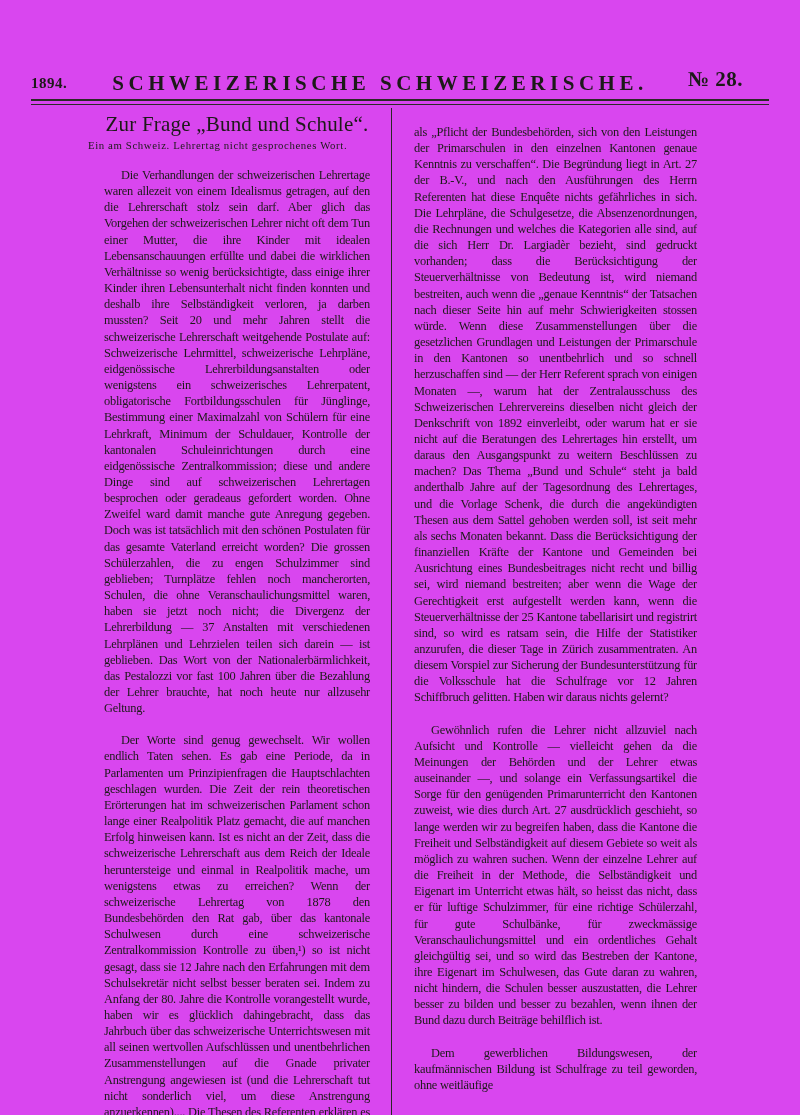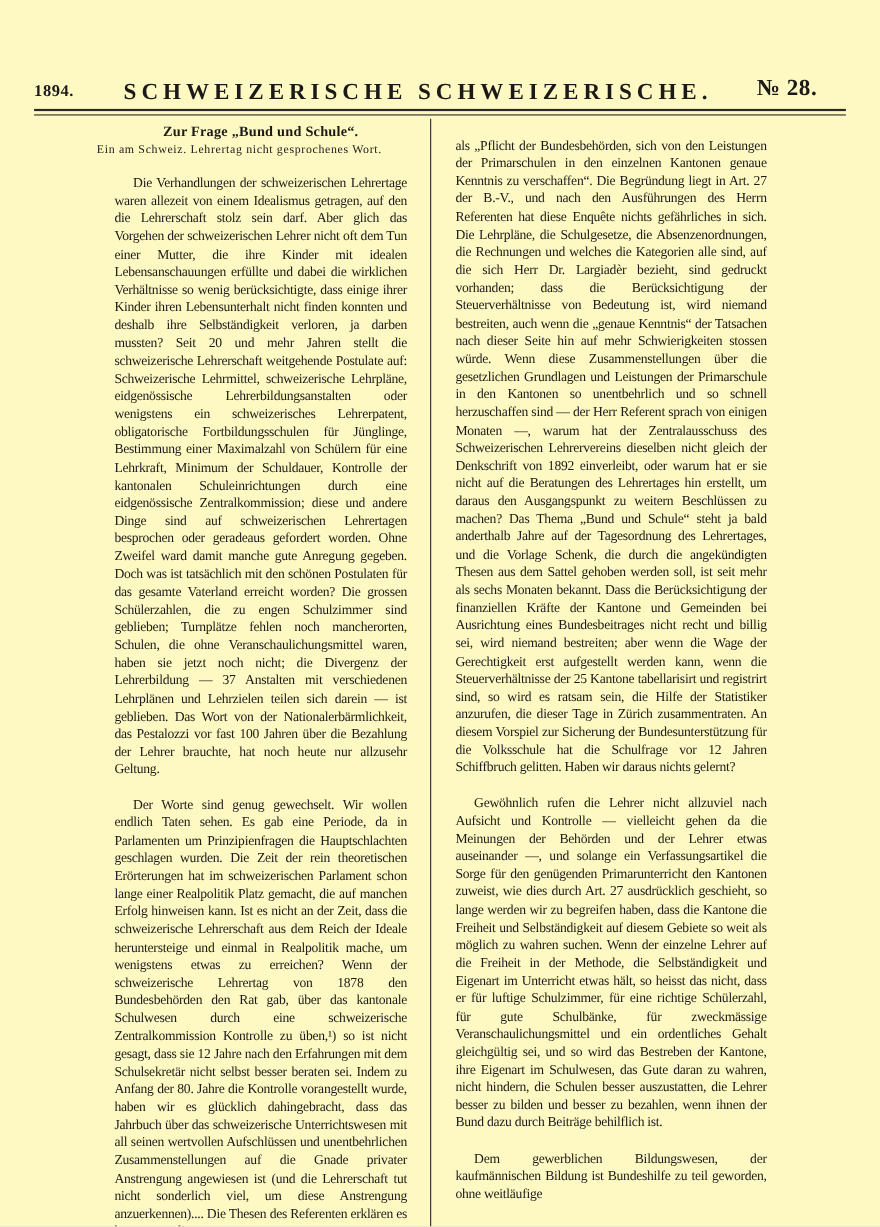--- a/index.html
+++ b/index.html
@@ -7,21 +7,21 @@
     margin: 0;
     padding: 0;
     background: #dddcd8;
     font-family: "Liberation Serif", "DejaVu Serif", serif;
   }
   .page {
     position: relative;
     width: 800px;
     height: 1115px;
     margin: 0 auto;
-    background: #fef9c3;
+    background: #d946ef;
     color: #1c1a18;
     overflow: hidden;
     box-sizing: border-box;
   }
   
   .masthead {
     position: relative;
     height: 99px;
   }
   .masthead .year {
@@ -76,22 +76,22 @@
   }
   .col-right {
     flex: 1;
     box-sizing: border-box;
     padding-left: 6px;
   }
   
   .article-heading {
     margin: 4px 0 2px 0;
     text-align: center;
-    font-size: 13px;
-    font-weight: bold;
+    font-size: 21px;
+    font-weight: normal;
     letter-spacing: 0.2px;
   }
   .article-subtitle {
     margin: 0 0 3px 0;
     text-align: left;
     font-size: 10.8px;
     letter-spacing: 0.6px;
   }
   p.body {
     margin: 16px;
@@ -137,18 +137,18 @@
       <p class="body indent">Der Worte sind genug gewechselt. Wir wollen endlich Taten sehen. Es gab eine Periode, da in Parlamenten um Prinzipienfragen die Hauptschlachten geschlagen wurden. Die Zeit der rein theoretischen Erörterungen hat im schweizerischen Parlament schon lange einer Realpolitik Platz gemacht, die auf manchen Erfolg hinweisen kann. Ist es nicht an der Zeit, dass die schweizerische Lehrerschaft aus dem Reich der Ideale heruntersteige und einmal in Realpolitik mache, um wenigstens etwas zu erreichen? Wenn der schweizerische Lehrertag von 1878 den Bundesbehörden den Rat gab, über das kantonale Schulwesen durch eine schweizerische Zentralkommission Kontrolle zu üben,¹) so ist nicht gesagt, dass sie 12 Jahre nach den Erfahrungen mit dem Schulsekretär nicht selbst besser beraten sei. Indem zu Anfang der 80. Jahre die Kontrolle vorangestellt wurde, haben wir es glücklich dahingebracht, dass das Jahrbuch über das schweizerische Unterrichtswesen mit all seinen wertvollen Aufschlüssen und unentbehrlichen Zusammenstellungen auf die Gnade privater Anstrengung angewiesen ist (und die Lehrerschaft tut nicht sonderlich viel, um diese Anstrengung anzuerkennen).... Die Thesen des Referenten erklären es heute neuerdings</p>
       <div class="footnote-rule"></div>
       <p class="footnote">¹) These III, 4 des Referenten, Herrn Nationalrat Dr. J. Stössel.</p>
     </section>
 
     <div class="divider"></div>
 
     <section class="col col-right">
       <p class="body">als „Pflicht der Bundesbehörden, sich von den Leistungen der Primarschulen in den einzelnen Kantonen genaue Kenntnis zu verschaffen“. Die Begründung liegt in Art. 27 der B.-V., und nach den Ausführungen des Herrn Referenten hat diese Enquête nichts gefährliches in sich. Die Lehrpläne, die Schulgesetze, die Absenzenordnungen, die Rechnungen und welches die Kategorien alle sind, auf die sich Herr Dr. Largiadèr bezieht, sind gedruckt vorhanden; dass die Berücksichtigung der Steuerverhältnisse von Bedeutung ist, wird niemand bestreiten, auch wenn die „genaue Kenntnis“ der Tatsachen nach dieser Seite hin auf mehr Schwierigkeiten stossen würde. Wenn diese Zusammenstellungen über die gesetzlichen Grundlagen und Leistungen der Primarschule in den Kantonen so unentbehrlich und so schnell herzuschaffen sind — der Herr Referent sprach von einigen Monaten —, warum hat der Zentralausschuss des Schweizerischen Lehrervereins dieselben nicht gleich der Denkschrift von 1892 einverleibt, oder warum hat er sie nicht auf die Beratungen des Lehrertages hin erstellt, um daraus den Ausgangspunkt zu weitern Beschlüssen zu machen? Das Thema „Bund und Schule“ steht ja bald anderthalb Jahre auf der Tagesordnung des Lehrertages, und die Vorlage Schenk, die durch die angekündigten Thesen aus dem Sattel gehoben werden soll, ist seit mehr als sechs Monaten bekannt. Dass die Berücksichtigung der finanziellen Kräfte der Kantone und Gemeinden bei Ausrichtung eines Bundesbeitrages nicht recht und billig sei, wird niemand bestreiten; aber wenn die Wage der Gerechtigkeit erst aufgestellt werden kann, wenn die Steuerverhältnisse der 25 Kantone tabellarisirt und registrirt sind, so wird es ratsam sein, die Hilfe der Statistiker anzurufen, die dieser Tage in Zürich zusammentraten. An diesem Vorspiel zur Sicherung der Bundesunterstützung für die Volksschule hat die Schulfrage vor 12 Jahren Schiffbruch gelitten. Haben wir daraus nichts gelernt?</p>
       <p class="body indent">Gewöhnlich rufen die Lehrer nicht allzuviel nach Aufsicht und Kontrolle — vielleicht gehen da die Meinungen der Behörden und der Lehrer etwas auseinander —, und solange ein Verfassungsartikel die Sorge für den genügenden Primarunterricht den Kantonen zuweist, wie dies durch Art. 27 ausdrücklich geschieht, so lange werden wir zu begreifen haben, dass die Kantone die Freiheit und Selbständigkeit auf diesem Gebiete so weit als möglich zu wahren suchen. Wenn der einzelne Lehrer auf die Freiheit in der Methode, die Selbständigkeit und Eigenart im Unterricht etwas hält, so heisst das nicht, dass er für luftige Schulzimmer, für eine richtige Schülerzahl, für gute Schulbänke, für zweckmässige Veranschaulichungsmittel und ein ordentliches Gehalt gleichgültig sei, und so wird das Bestreben der Kantone, ihre Eigenart im Schulwesen, das Gute daran zu wahren, nicht hindern, die Schulen besser auszustatten, die Lehrer besser zu bilden und besser zu bezahlen, wenn ihnen der Bund dazu durch Beiträge behilflich ist.</p>
-      <p class="body indent">Dem gewerblichen Bildungswesen, der kaufmännischen Bildung ist Bundeshilfe zu teil geworden, ohne weitläufige</p>
+      <p class="body indent">Dem gewerblichen Bildungswesen, der kaufmännischen Bildung ist Schulfrage zu teil geworden, ohne weitläufige</p>
     </section>
 
   </main>
 
 </div>
 
 </body></html>

